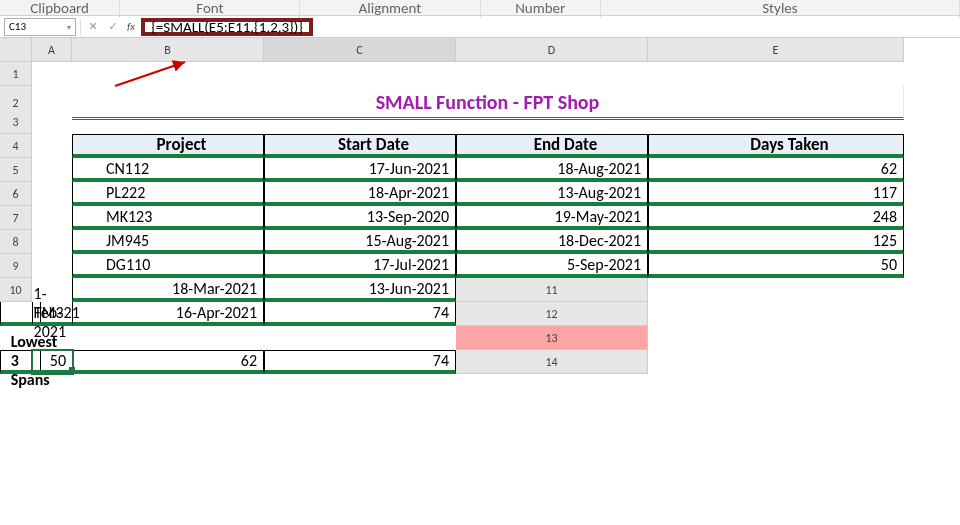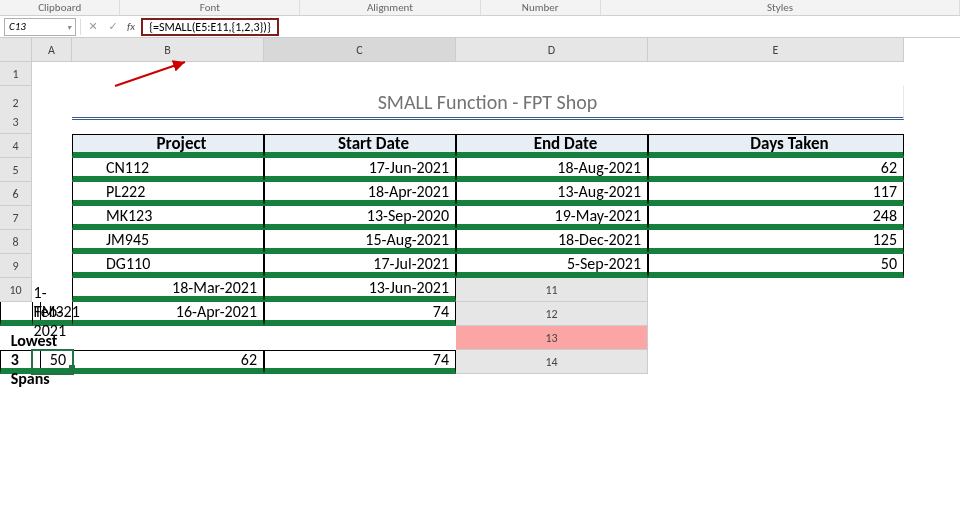--- a/index.html
+++ b/index.html
@@ -1,33 +1,33 @@
 <!DOCTYPE html>
 <html><head>
   <meta charset="utf-8">
   <style>
     * { box-sizing: border-box; margin: 0; padding: 0; }
     body { font-family: Calibri, Arial, sans-serif; font-size: 14px; background: #fff; color: #000; }
-    .ribbon-groups { display: flex; height: 16px; background: #f3f3f3; border-bottom: 1px solid #d0d0d0; font-size: 11px; color: #666; align-items: center; }
+    .ribbon-groups { display: flex; height: 16px; background: #f3f3f3; border-bottom: 1px solid #d0d0d0; font-size: 15px; color: #666; align-items: center; }
     .rg { flex: 1; text-align: center; border-right: 1px solid #ddd; padding: 1px 0; }
     .formula-row { display: flex; align-items: center; height: 22px; background: #fff; border-bottom: 1px solid #ccc; padding: 2px 4px; gap: 4px; }
-    .name-box { width: 72px; height: 18px; border: 1px solid #b0b0b0; font-size: 11px; padding: 1px 4px; display: flex; align-items: center; justify-content: space-between; background: #fff; font-style: italic; }
+    .name-box { width: 72px; height: 18px; border: 1px solid #b0b0b0; font-size: 11px; padding: 1px 4px; display: flex; align-items: center; justify-content: space-between; background: #fff; }
     .nb-arrow { font-size: 8px; color: #888; }
     .fb-sep { width: 1px; height: 16px; background: #ddd; }
     .fb-btn { width: 16px; height: 16px; display: flex; align-items: center; justify-content: center; color: #999; font-size: 11px; }
     .fx { font-style: italic; font-size: 11px; color: #555; margin-left: 2px; }
-    .formula-input { border: 2px solid #7f1d1d; padding: 0 6px; height: 18px; font-size: 12px; display: flex; align-items: center; margin-left: 2px; }
+    .formula-input { border: 4px solid #7f1d1d; padding: 0 6px; height: 18px; font-size: 15px; display: flex; align-items: center; margin-left: 2px; }
     .sheet { position: relative; display: grid; grid-template-columns: 32px 40px 192px 192px 192px 256px; grid-auto-rows: 24px; }
     .colhdr, .rowhdr, .corner { background: #e6e6e6; border-right: 1px solid #ccc; border-bottom: 1px solid #ccc; font-size: 12px; color: #444; display: flex; align-items: center; justify-content: center; }
     .rowhdr { font-size: 12px; }
     .cell { border-right: 1px solid #e8e8e8; border-bottom: 1px solid #e8e8e8; padding: 0 6px; display: flex; align-items: center; font-size: 16px; }
     .cell.blank { border-right: none; border-bottom: none; }
-    .title-cell { grid-column: 3 / 7; font-size: 20px; font-weight: normal; color: #737373; justify-content: center; border-bottom: 3px double #3a5a8a; }
+    .title-cell { grid-column: 3 / 7; font-size: 20px; font-weight: bold; color: #a21caf; justify-content: center; border-bottom: 3px double #3a5a8a; }
     .th { background: #e8eef5; font-weight: bold; justify-content: center; font-size: 17px; }
-    .tbl { border-right: 1px solid #000; border-bottom: 6px solid #15803d; padding-left: 33px; }
+    .tbl { border-right: 1px solid #000; border-bottom: 4px solid #15803d; padding-left: 33px; }
     .tbl.top { border-top: 1px solid #000; }
     .tbl.left { border-left: 1px solid #000; }
     .tbl.leftinner { border-left: 1px solid #000; }
     .r { justify-content: flex-end; }
     .bold { font-weight: bold; }
     .sel { outline: 2px solid #217346; outline-offset: -1px; position: relative; }
     .sel::after { content: ''; position: absolute; right: -3px; bottom: -3px; width: 6px; height: 6px; background: #217346; }
     .arrow-annot { position: absolute; left: 105px; top: 22px; pointer-events: none; }
   </style>
 </head>

